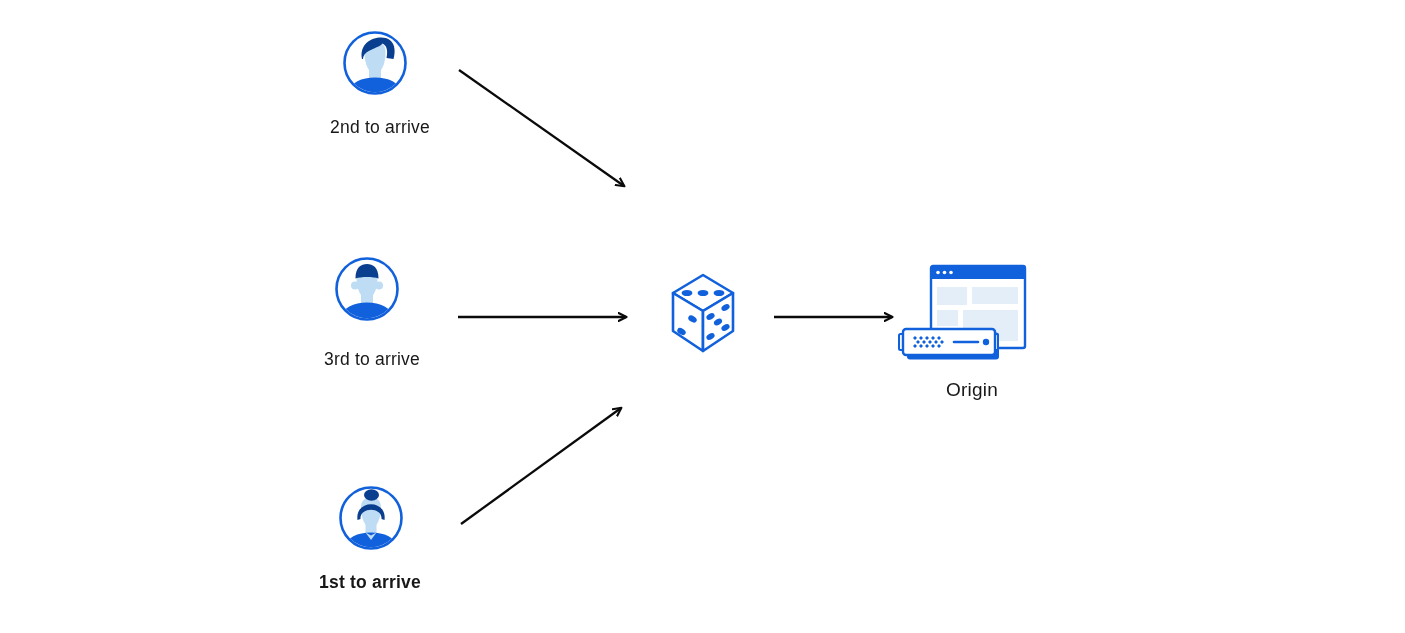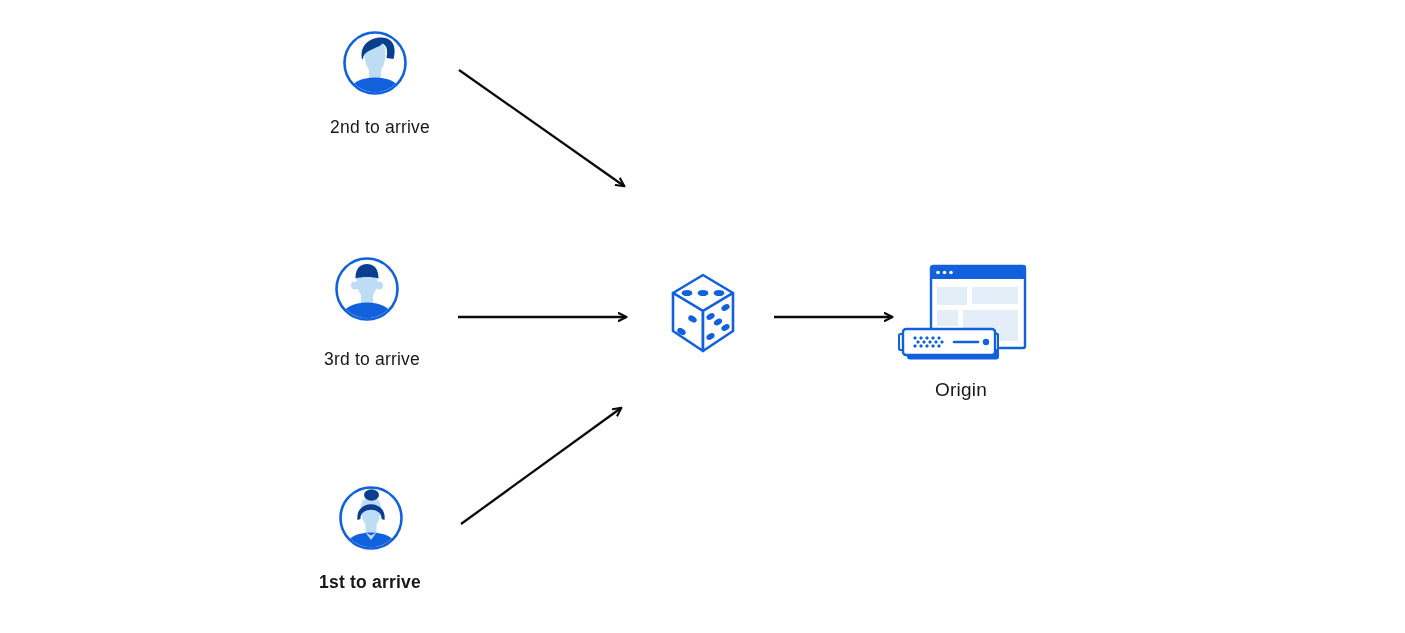--- a/index.html
+++ b/index.html
@@ -169,16 +169,16 @@
           <path d="M44,78 l2,2 -2,2 -2,-2 Z"></path>
         <path d="M17,82 l2,2 -2,2 -2,-2 Z"></path>
           <path d="M23,82 l2,2 -2,2 -2,-2 Z"></path>
           <path d="M29,82 l2,2 -2,2 -2,-2 Z"></path>
           <path d="M35,82 l2,2 -2,2 -2,-2 Z"></path>
           <path d="M41,82 l2,2 -2,2 -2,-2 Z"></path>
       </g>
       <line x1="56" y1="80" x2="80" y2="80" stroke="var(--blue,#1161dc)" stroke-width="2.6" stroke-linecap="round"></line>
       <circle class="blue-fill" cx="88" cy="80" r="3.2"></circle>
     </svg>
-    <div class="origin-label" style="left:63px;top:117px;">Origin</div>
+    <div class="origin-label" style="left:74px;top:117px;">Origin</div>
   </div>
 
 </div>
 
 </body></html>

